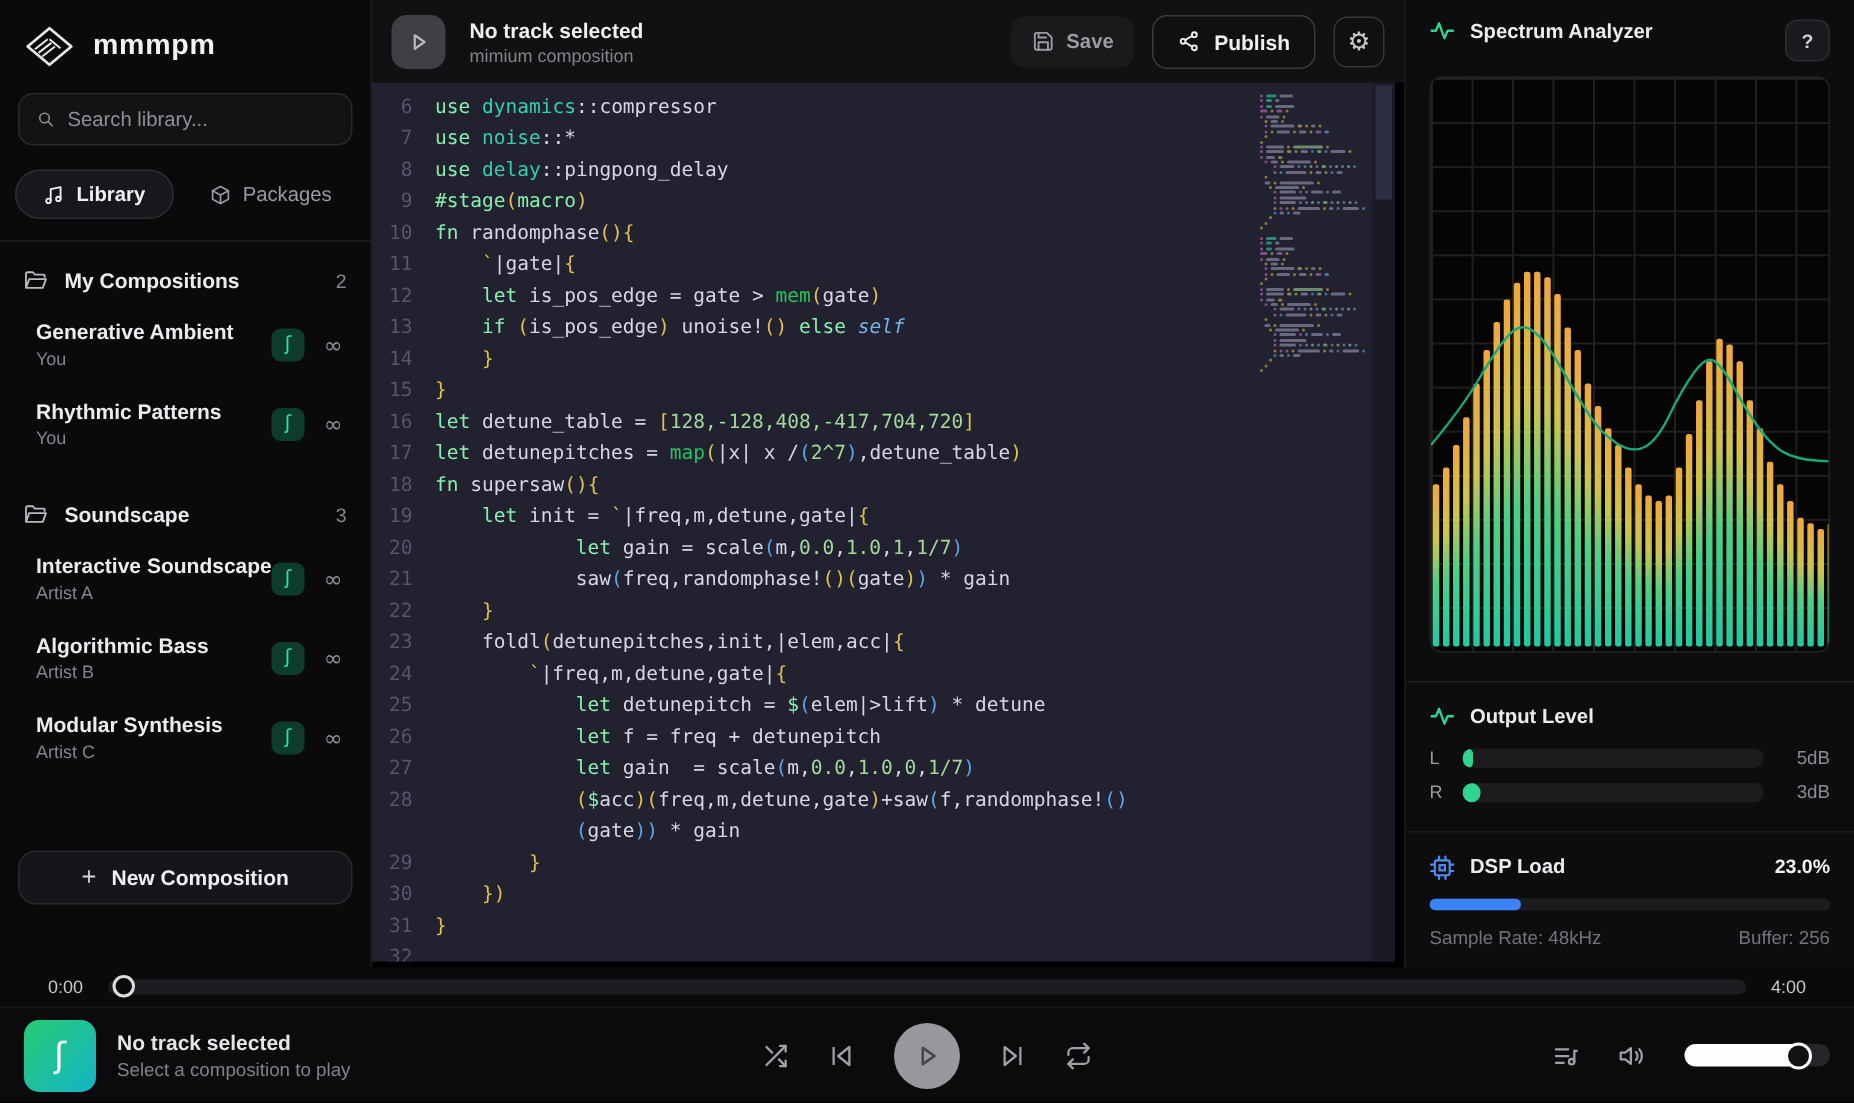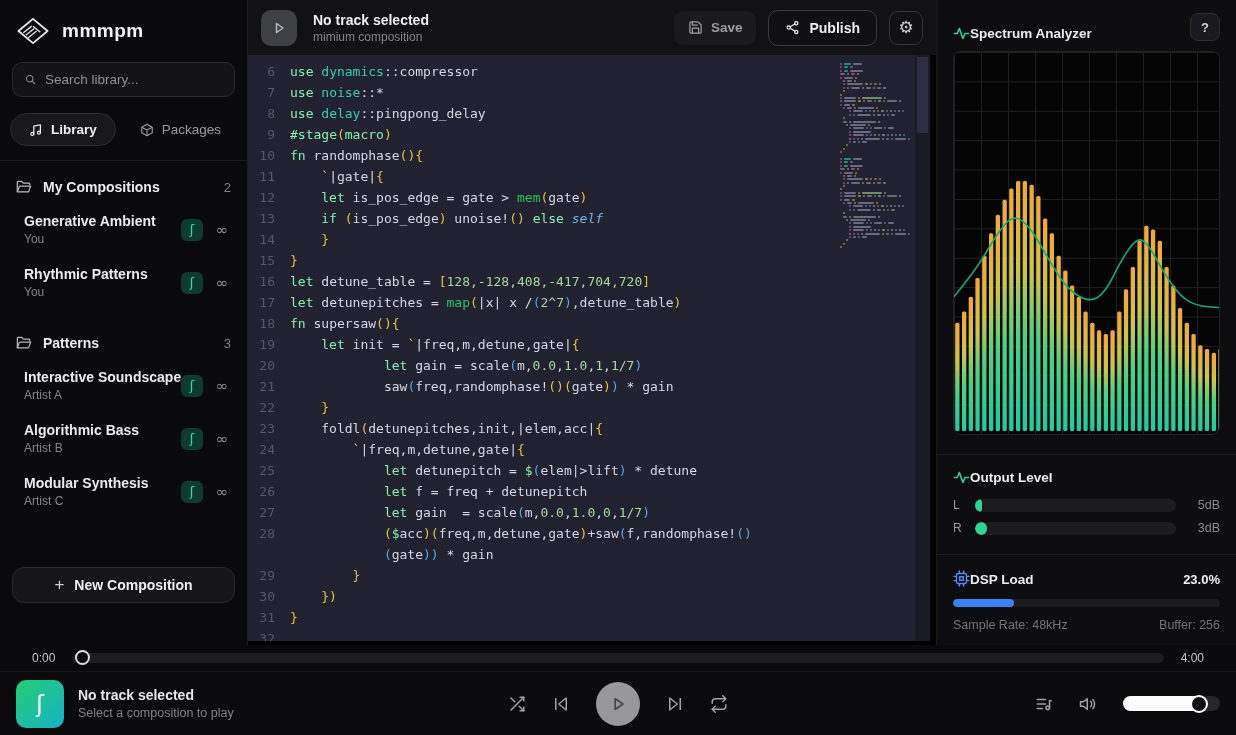--- a/index.html
+++ b/index.html
@@ -57,21 +57,21 @@
   .tk-t { color:#d6d6e7; }
   .tk-s { color:#74b4ea; font-style:italic; }
   .minimap { position:absolute; top:8px; right:24px; width:66px; }
   .mm-row { height:2px; margin-bottom:1.4px; display:flex; gap:2px; }
   .mm-seg { height:2px; border-radius:1px; opacity:.6; flex:none; }
   .vscroll { position:absolute; top:0; right:0; bottom:0; width:15px; background:#1a1a26; }
   .vthumb { position:absolute; top:2px; left:2px; right:2px; height:76px; background:#2d2d44; }
 
   
   .rightpanel { width:300px; background:#0d0d0f; border-left:1px solid #1a1a1d; display:flex; flex-direction:column; }
-  .rp-header { display:flex; align-items:flex-end; padding:13px 16px 10px 16px; }
+  .rp-header { display:flex; align-items:flex-start; gap:10px; padding:13px 16px 10px 16px; }
   .rp-title { flex:1; font-size:13.5px; font-weight:bold; color:#ececf0; }
   .help-btn { width:30px; height:28px; border-radius:8px; background:#1a1a1e; border:1px solid #2c2c31; color:#d0d0d6; font-size:13px; font-weight:bold; display:flex; align-items:center; justify-content:center; cursor:pointer; }
   .spectrum-sec { height:455px; border-bottom:1px solid #1d1d20; }
   .spec-box { margin:0 16px; height:384px; background:#050505; border:1px solid #222; border-radius:8px; overflow:hidden;
     background-image:linear-gradient(#1f1f1f 1px, transparent 1px), linear-gradient(90deg,#1f1f1f 1px, transparent 1px);
     background-size:27px 29.4px; }
   .output-sec { height:100px; border-bottom:1px solid #1d1d20; padding-top:2px; }
   .meter-row { display:flex; align-items:center; gap:10px; padding:3px 16px 6px 16px; }
   .meter-label { width:12px; font-size:12px; color:#9a9aa2; }
   .meter-track { flex:1; height:13px; border-radius:7px; background:#1c1c1f; position:relative; overflow:hidden; }
@@ -175,21 +175,21 @@
           </div>
           <span class="it-badge">ʃ</span>
           <span class="it-loop">∞</span>
         </div>
 
         <div class="sec-header" style="padding-top:26px;">
           <svg class="ic" width="16" height="16" viewBox="0 0 18 16" fill="none" stroke="#b9b9c0" stroke-width="1.4" stroke-linejoin="round">
             <path d="M1.5 13.5 V2.8 a1 1 0 0 1 1-1 h4 l1.7 1.8 h6.3 a1 1 0 0 1 1 1 v1.4"></path>
             <path d="M1.5 13.5 l2.4-6.5 h12.6 l-2.4 6.5 z"></path>
           </svg>
-          <span class="sec-title">Patterns</span>
+          <span class="sec-title">Soundscape</span>
           <span class="sec-count">3</span>
         </div>
 
         <div class="lib-item">
           <div class="it-text">
             <div class="it-title">Interactive Soundscape</div>
             <div class="it-sub">Artist A</div>
           </div>
           <span class="it-badge">ʃ</span>
           <span class="it-loop">∞</span>

